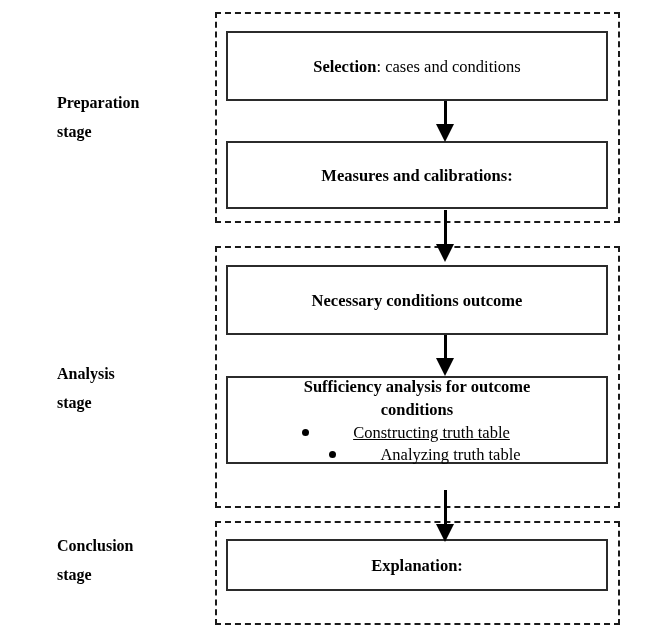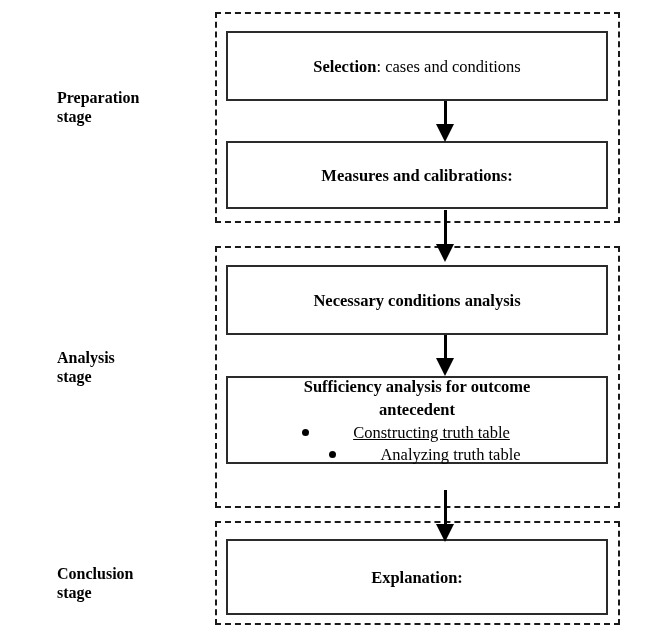--- a/index.html
+++ b/index.html
@@ -17,28 +17,28 @@
     overflow: hidden;
   }
 
   
   .stage-label {
     position: absolute;
     left: 57px;
     width: 150px;
     font-weight: bold;
     font-size: 16px;
-    line-height: 19px;
+    line-height: 29px;
     color: #000;
     text-align: left;
     white-space: pre-line;
   }
   #stage-label-preparation { top: 88px; }
-  #stage-label-analysis    { top: 348px; }
-  #stage-label-conclusion  { top: 564px; }
+  #stage-label-analysis    { top: 359px; }
+  #stage-label-conclusion  { top: 531px; }
 
   
   .stage-group {
     position: absolute;
     left: 215px;
     width: 405px;
     border: 2px dashed #1a1a1a;
     box-sizing: border-box;
     background: transparent;
   }
@@ -60,21 +60,21 @@
     justify-content: center;
     text-align: center;
     font-size: 16.5px;
     line-height: 23px;
     padding: 2px 6px;
   }
   #box-selection     { top: 31px;  height: 70px; }
   #box-measures      { top: 141px; height: 68px; }
   #box-necessary     { top: 265px; height: 70px; }
   #box-sufficiency   { top: 376px; height: 88px; }
-  #box-explanation   { top: 539px; height: 76px; }
+  #box-explanation   { top: 539px; height: 52px; }
 
   .box-line { display: block; }
   .b { font-weight: bold; }
 
   
   .bullet-list {
     list-style: none;
     margin: 1px 0 0 0;
     padding: 0;
     display: block;
@@ -143,26 +143,26 @@
 
   <div class="process-box" id="box-selection">
     <span class="box-line"><span class="b">Selection</span><span>: cases and conditions</span></span>
   </div>
 
   <div class="process-box" id="box-measures">
     <span class="box-line"><span class="b">Measures and calibrations</span><span class="b">:</span></span>
   </div>
 
   <div class="process-box" id="box-necessary">
-    <span class="box-line b">Necessary conditions analysis</span>
+    <span class="box-line b">Necessary conditions outcome</span>
   </div>
 
   <div class="process-box" id="box-sufficiency">
     <span class="box-line b">Sufficiency analysis for outcome</span>
-    <span class="box-line b">antecedent</span>
+    <span class="box-line b">conditions</span>
     <ul class="bullet-list">
       <li id="bullet-item-0"><span class="bullet-dot"></span><span>Constructing truth table</span></li>
       <li id="bullet-item-1"><span class="bullet-dot"></span><span>Analyzing truth table</span></li>
     </ul>
   </div>
 
   <div class="process-box" id="box-explanation">
     <span class="box-line b">Explanation:</span>
   </div>
 

